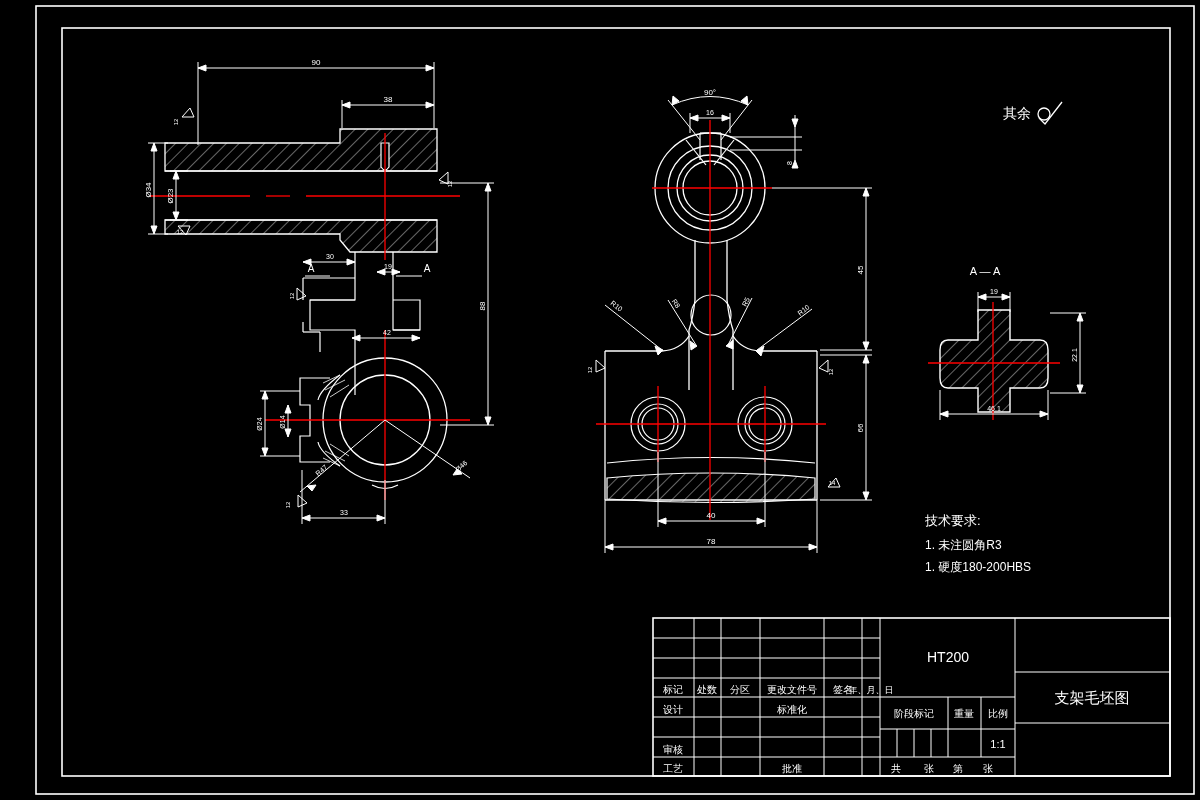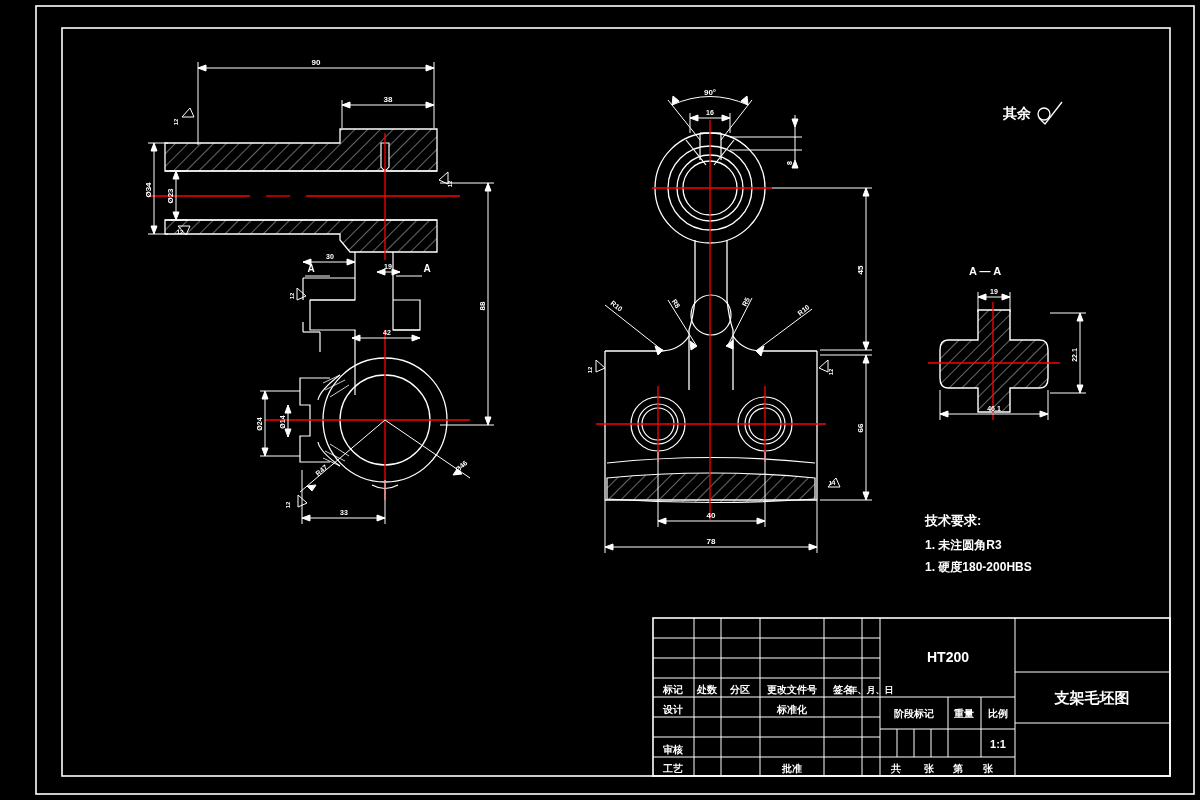--- a/index.html
+++ b/index.html
@@ -1,17 +1,17 @@
 <!DOCTYPE html>
 <html><head>
 <meta charset="utf-8">
 <style>
   html,body{margin:0;padding:0;background:#000;}
   body{width:1200px;height:800px;overflow:hidden;font-family:"Liberation Sans",sans-serif;}
-  #stage{position:relative;width:1200px;height:800px;background:#000;font-weight:bold;}
+  #stage{position:relative;width:1200px;height:800px;background:#000;}
   svg{display:block;}
   .no-sel{user-select:none;}
 </style>
 </head>
 <body>
 
 <div id="stage">
 <svg width="1200" height="800" viewBox="0 0 1200 800">
   <rect x="0" y="0" width="1200" height="800" fill="#000"></rect>
 

